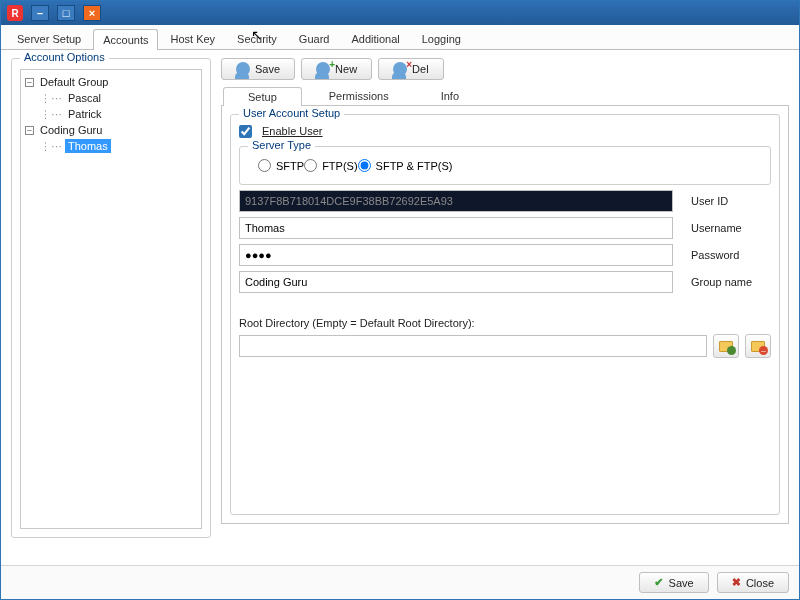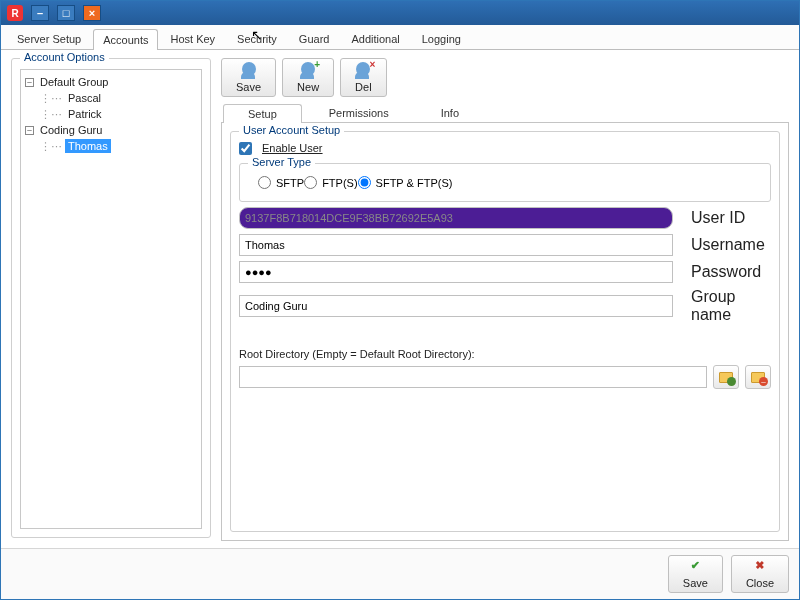--- a/index.html
+++ b/index.html
@@ -102,35 +102,35 @@
   .dotline{color:#999;}
   .right-panel{flex:1;display:flex;flex-direction:column;}
   .toolbar{display:flex;gap:6px;margin-bottom:6px;}
   .btn {
     border:1px solid #bfbfbf;
     background:linear-gradient(to bottom,#fff,#e7e7e7);
     border-radius:3px;
     padding:3px 14px;
     font-size:11px;
     display:flex;align-items:center;gap:5px;
-    cursor:pointer;color:#222;flex-direction:column;
+    cursor:pointer;color:#222;
   }
   .btn .icn{width:14px;height:14px;display:inline-block;}
   .subtabs{display:flex;border-bottom:1px solid #c4c4c4;gap:2px;padding-left:2px;}
   .subtab{padding:3px 24px;border:1px solid transparent;border-bottom:none;font-size:11px;cursor:pointer;color:#333;}
   .subtab.active{background:#fff;border-color:#c4c4c4;border-top-left-radius:3px;border-top-right-radius:3px;position:relative;top:1px;}
   .account-box{
     border:1px solid #c4c4c4;border-top:none;
     padding:8px;height:418px;
   }
   .row{display:flex;align-items:center;gap:6px;margin:5px 0;}
   .text-input{
     flex:1;border:1px solid #c0c0c0;padding:3px 5px;font-size:11px;height:22px;background:#fff;
   }
-  .label-right{width:80px;color:#222;font-size:16px;margin-left:12px;}
+  .label-right{width:80px;color:#222;font-size:11px;margin-left:12px;}
   .server-type-group{display:flex;padding:6px 10px;}
   .radio-opt{display:flex;align-items:center;gap:5px;cursor:pointer;}
   .radio-opt input{cursor:pointer;}
   .footer{
     border-top:1px solid #d6d6d6;
     padding:6px 10px;
     display:flex;justify-content:flex-end;gap:8px;
     background:#fafafa;
   }
   .btn .check{color:#3a9b35;font-weight:bold;}
@@ -247,21 +247,21 @@
                 <span>FTP(S)</span>
               </label>
               <label class="radio-opt">
                 <input type="radio" name="st" checked="" style="">
                 <span>SFTP &amp; FTP(S)</span>
               </label>
             </div>
           </div>
 
           <div class="row">
-            <input class="text-input" readonly="" style="color: rgb(136, 136, 136); background: #4c1d95; border-radius: 9px;" value="9137F8B718014DCE9F38BB72692E5A93">
+            <input class="text-input" readonly="" style="color: rgb(136, 136, 136); background: #0f172a;" value="9137F8B718014DCE9F38BB72692E5A93">
             <span class="label-right">User ID</span>
           </div>
           <div class="row">
             <input class="text-input" value="Thomas" style="">
             <span class="label-right">Username</span>
           </div>
           <div class="row">
             <input class="text-input" value="●●●●" style="">
             <span class="label-right">Password</span>
           </div>

